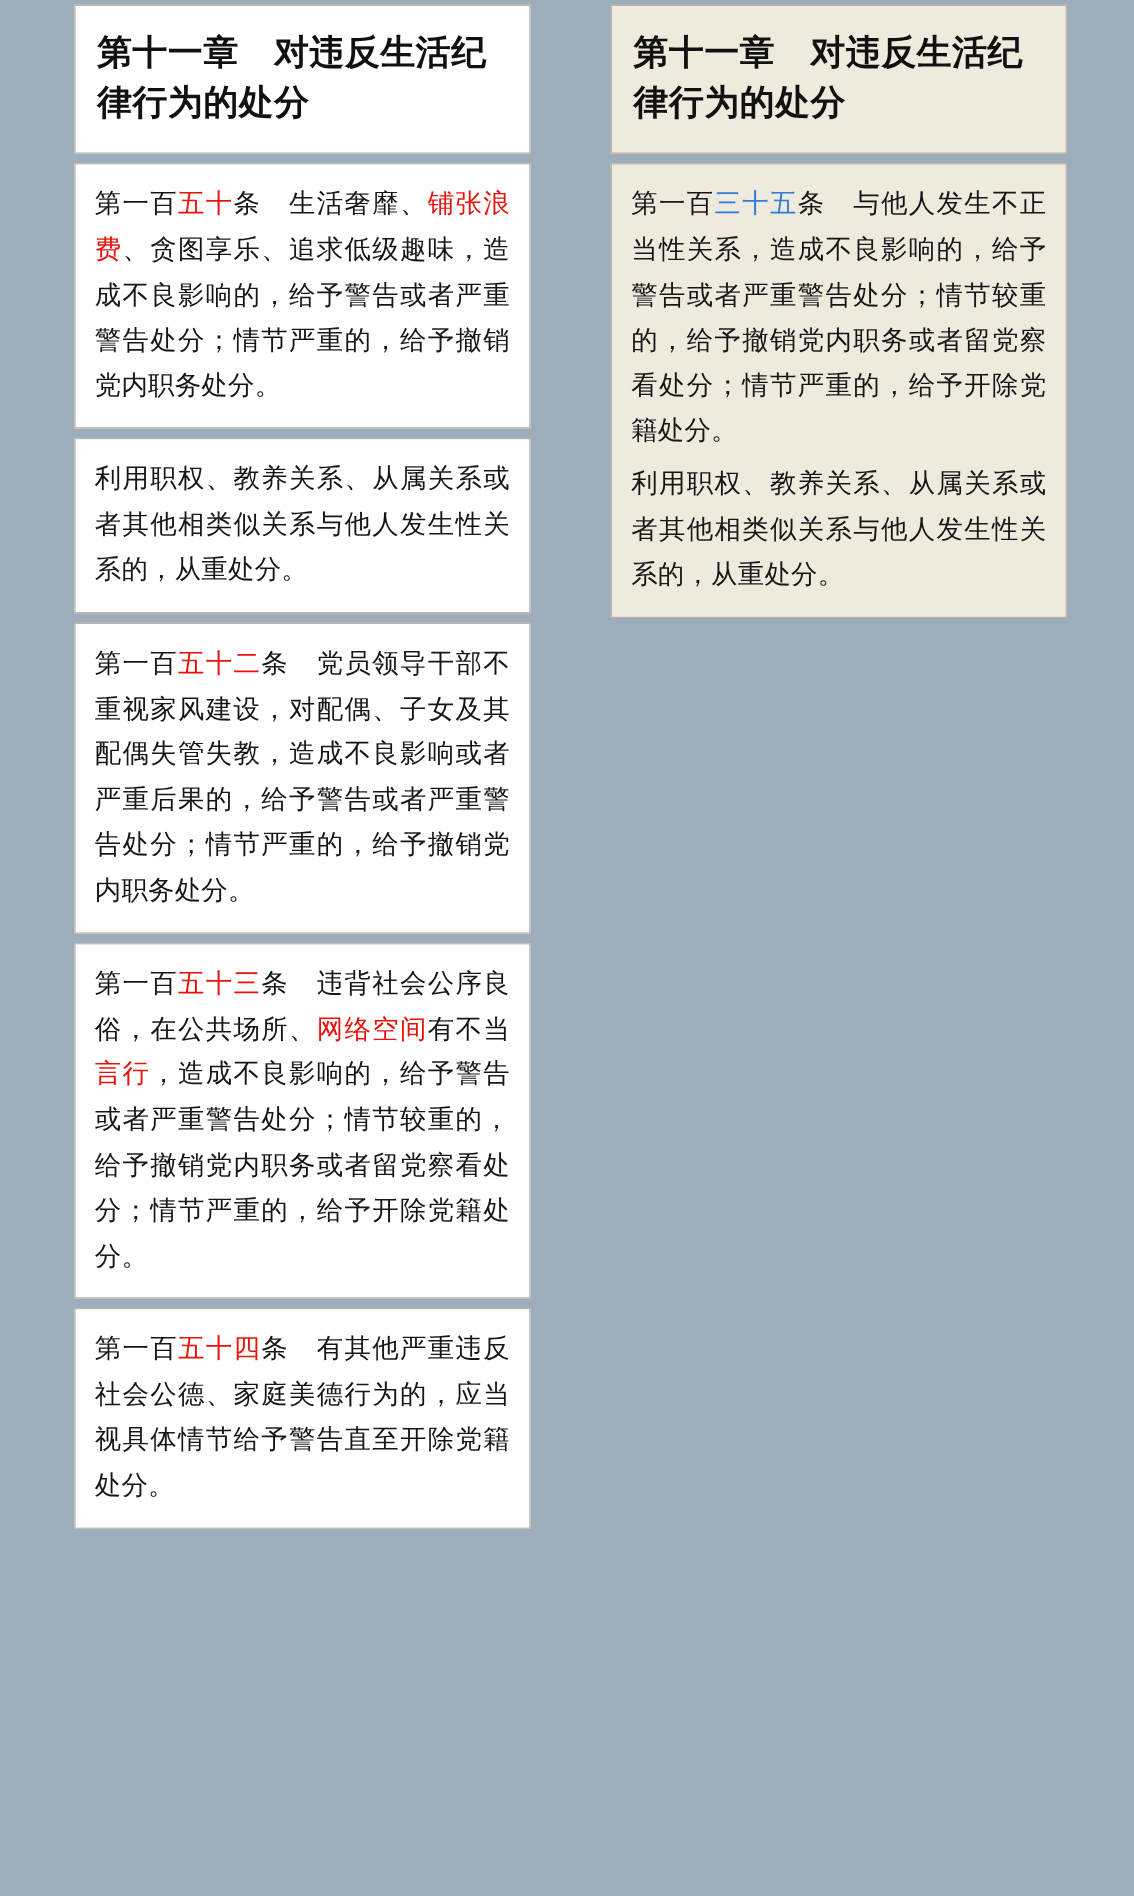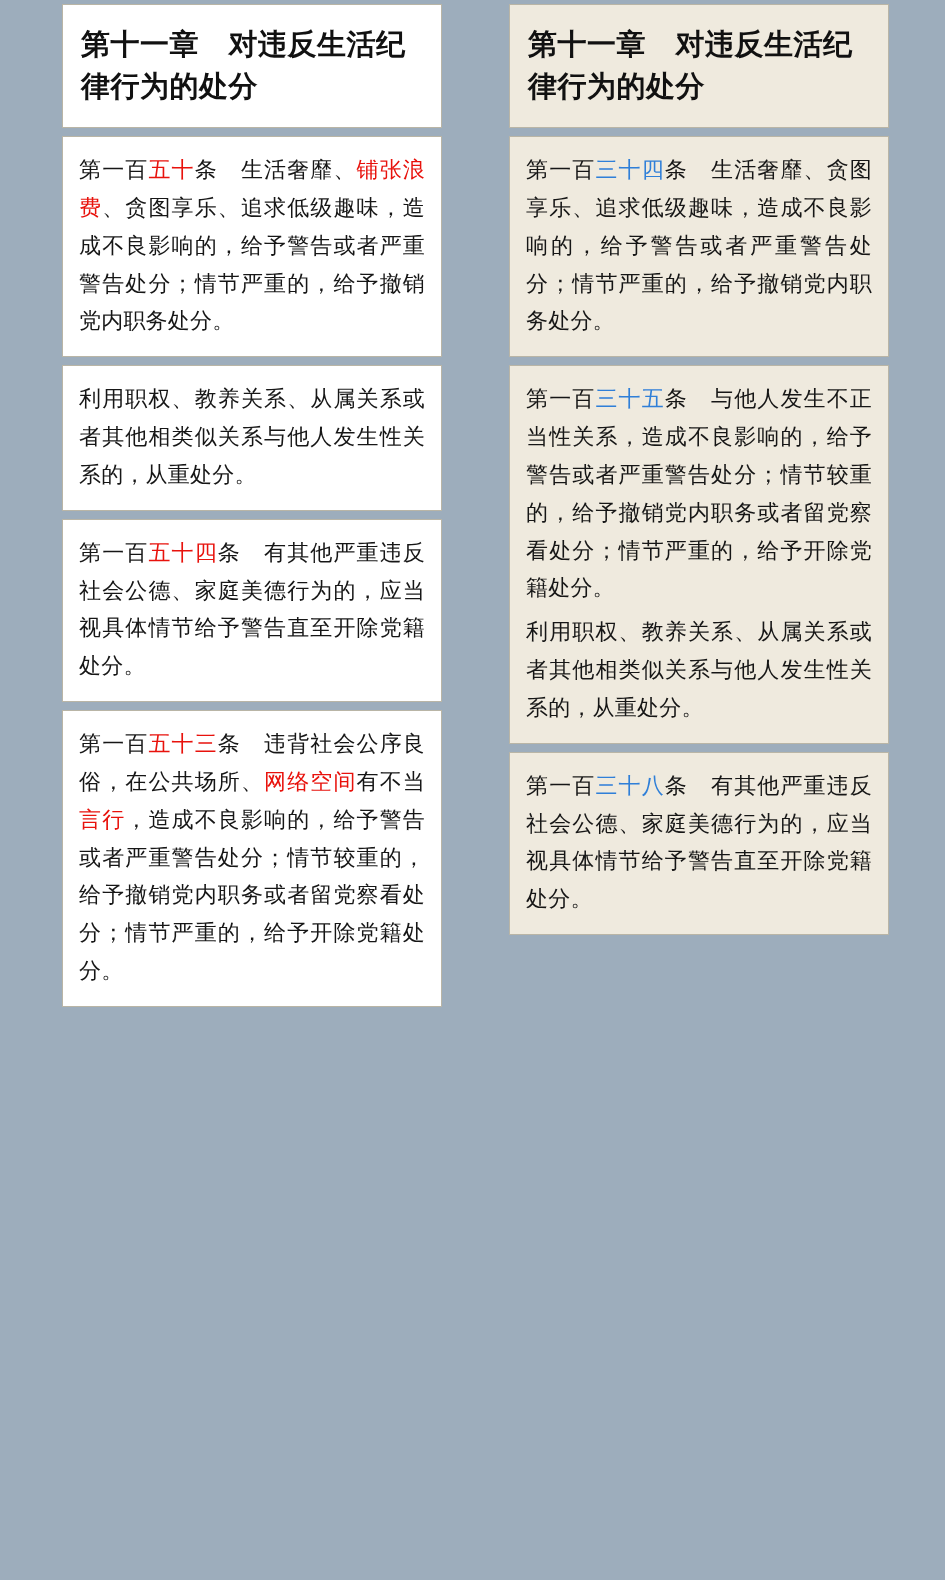--- a/index.html
+++ b/index.html
@@ -76,37 +76,34 @@
       <div class="title-text">第十一章　对违反生活纪律行为的处分</div>
     </div>
 
   <div class="card">
         <div class="body-text para"><span>第一百</span><span class="hl-red">五十</span><span>条　生活奢靡、</span><span class="hl-red">铺张浪费</span><span>、贪图享乐、追求低级趣味，造成不良影响的，给予警告或者严重警告处分；情节严重的，给予撤销党内职务处分。</span></div>
       </div>
       <div class="card">
         <div class="body-text para"><span>利用职权、教养关系、从属关系或者其他相类似关系与他人发生性关系的，从重处分。</span></div>
       </div>
       <div class="card">
-        <div class="body-text para"><span>第一百</span><span class="hl-red">五十四</span><span>条　有其他严重违反社会公德、家庭美德行为的，应当视具体情节给予警告直至开除党籍处分。</span></div>
+        <div class="body-text para"><span>第一百</span><span class="hl-red">五十二</span><span>条　党员领导干部不重视家风建设，对配偶、子女及其配偶失管失教，造成不良影响或者严重后果的，给予警告或者严重警告处分；情节严重的，给予撤销党内职务处分。</span></div>
       </div>
       <div class="card">
         <div class="body-text para"><span>第一百</span><span class="hl-red">五十三</span><span>条　违背社会公序良俗，在公共场所、</span><span class="hl-red">网络空间</span><span>有不当</span><span class="hl-red">言行</span><span>，造成不良影响的，给予警告或者严重警告处分；情节较重的，给予撤销党内职务或者留党察看处分；情节严重的，给予开除党籍处分。</span></div>
+      </div>
+      <div class="card">
+        <div class="body-text para"><span>第一百</span><span class="hl-red">五十四</span><span>条　有其他严重违反社会公德、家庭美德行为的，应当视具体情节给予警告直至开除党籍处分。</span></div>
       </div>
     </div>
 
   <div class="column col-right">
     <div class="card title-card">
       <div class="title-text">第十一章　对违反生活纪律行为的处分</div>
     </div>
 
-  <div class="card">
-        <div class="body-text para"><span>第一百</span><span class="hl-blue">三十四</span><span>条　生活奢靡、贪图享乐、追求低级趣味，造成不良影响的，给予警告或者严重警告处分；情节严重的，给予撤销党内职务处分。</span></div>
-      </div>
       <div class="card">
         <div class="body-text para"><span>第一百</span><span class="hl-blue">三十五</span><span>条　与他人发生不正当性关系，造成不良影响的，给予警告或者严重警告处分；情节较重的，给予撤销党内职务或者留党察看处分；情节严重的，给予开除党籍处分。</span></div>
         <div class="body-text para"><span>利用职权、教养关系、从属关系或者其他相类似关系与他人发生性关系的，从重处分。</span></div>
-      </div>
-      <div class="card">
-        <div class="body-text para"><span>第一百</span><span class="hl-blue">三十八</span><span>条　有其他严重违反社会公德、家庭美德行为的，应当视具体情节给予警告直至开除党籍处分。</span></div>
       </div>
     </div>
 
 </div>
 
 </body></html>

